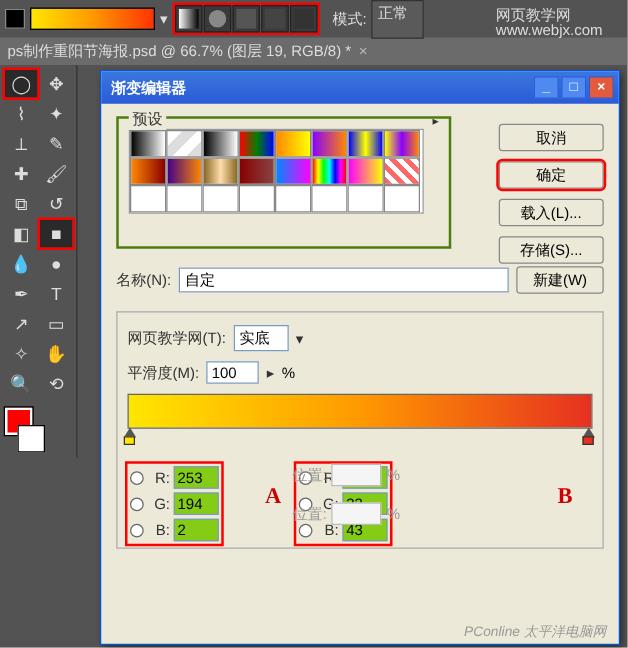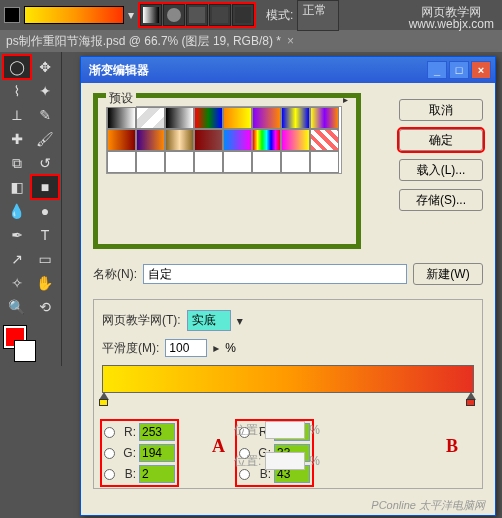--- a/index.html
+++ b/index.html
@@ -14,43 +14,43 @@
 .mode-select{background:#5a5a5a;color:#ddd;border:1px solid #333;padding:1px 12px 11px 4px}
 .tab-bar{height:22px;background:#6b6b6b;display:flex;align-items:center;padding:0 6px;color:#ddd;font-size:11px}
 .tab-bar .close{margin-left:6px;color:#bbb}
 .tools{position:absolute;left:0;top:52px;width:62px;background:#535353;border-right:1px solid #333;display:grid;grid-template-columns:1fr 1fr;gap:2px;padding:4px}
 .tool{width:26px;height:22px;background:#535353;display:flex;align-items:center;justify-content:center;color:#ddd;font-size:14px;cursor:pointer}
 .tool.sel{background:#2a2a2a}
 .tool.hl{outline:2px solid red}
 .swatch-area{grid-column:1/3;display:flex;flex-direction:column;gap:4px;margin-top:6px}
 .fg-swatch{width:22px;height:22px;background:#ff0000;border:2px solid #fff;outline:1px solid #000}
 .bg-swatch{width:22px;height:22px;background:#fff;border:1px solid #000;margin-left:10px;margin-top:-12px}
-.watermark{position:absolute;top:6px;right:8px;color:#ddd;font-size:11px;text-align:center;line-height:12px}
+.watermark{position:absolute;top:6px;right:20px;color:#ddd;font-size:11px;text-align:left;line-height:12px}
 .dialog{position:absolute;left:80px;top:56px;width:416px;height:460px;background:#ece9d8;border:1px solid #0054e3;box-shadow:2px 2px 6px rgba(0,0,0,.5)}
 .titlebar{height:26px;background:linear-gradient(#3b77dd,#2a5bd7);display:flex;align-items:center;padding:0 4px;color:#fff;font-weight:bold}
 .titlebar .ttl{flex:1;padding-left:4px}
 .win-btns{display:flex;gap:2px}
 .win-btn{width:20px;height:18px;background:#4f8af0;border:1px solid #2a5bd7;color:#fff;display:flex;align-items:center;justify-content:center;font-size:11px;cursor:pointer}
 .win-btn.close{background:#e35a3c}
 .dlg-body{padding:10px 12px;position:relative;height:calc(100% - 26px)}
-.presets{border:5px solid #4d7c0f;padding:8px;width:268px;height:156px;position:relative}
+.presets{border:2px solid #4d7c0f;padding:8px;width:268px;height:106px;position:relative}
 .presets-label{position:absolute;top:-8px;left:8px;background:#ece9d8;padding:0 3px;color:#333}
 .presets-arrow{position:absolute;top:-4px;right:8px;color:#333;font-size:10px}
 .swatches{display:grid;grid-template-columns:repeat(8,29px);grid-template-rows:repeat(3,22px);gap:0;border:1px solid #999;background:#fff;width:236px}
 .sw{border:1px solid #888}
 .btn-col{position:absolute;right:12px;top:16px;display:flex;flex-direction:column;gap:8px}
 .btn{width:84px;height:22px;background:#ece9d8;border:1px solid #888;border-radius:3px;cursor:pointer;display:flex;align-items:center;justify-content:center}
 .btn.hl{outline:2px solid red}
 .name-row{margin-top:14px;display:flex;align-items:center;gap:6px}
 .name-row label{color:#333}
 .name-input{flex:1;border:1px solid #7a9ac0;padding:2px 4px;background:#fff;width:210px}
 .grad-group{border:1px solid #aaa;margin-top:14px;padding:10px 8px 8px;position:relative;height:190px}
 .gg-row{display:flex;align-items:center;gap:6px;margin-bottom:8px}
 .gg-row label{color:#333}
-.sel-box{border:1px solid #7a9ac0;background:#5eead4;padding:1px 14px 1px 4px}
+.sel-box{border:1px solid #7a9ac0;background:#ffffff;padding:1px 14px 1px 4px}
 .num-input{width:42px;border:1px solid #7a9ac0;padding:1px 3px;background:#fff}
 .big-grad{height:28px;background:linear-gradient(90deg,#ffe600 0%,#ff9900 50%,#e63020 100%);border:1px solid #666;margin:6px 0 2px;position:relative}
 .stop{position:absolute;width:11px;height:11px;bottom:-11px;cursor:pointer}
 .stop.left{left:-4px}
 .stop.right{right:-4px}
 .stop-tri{width:0;height:0;border-left:5px solid transparent;border-right:5px solid transparent;border-bottom:8px solid #555}
 .stop-box{width:9px;height:7px;background:#ffe600;border:1px solid #333;margin-top:-1px}
 .stop.right .stop-box{background:#e63020}
 .ann{position:absolute;font-weight:bold;font-size:18px;font-family:"Times New Roman",serif;color:#c00}
 .ann.a{left:118px;top:136px}

